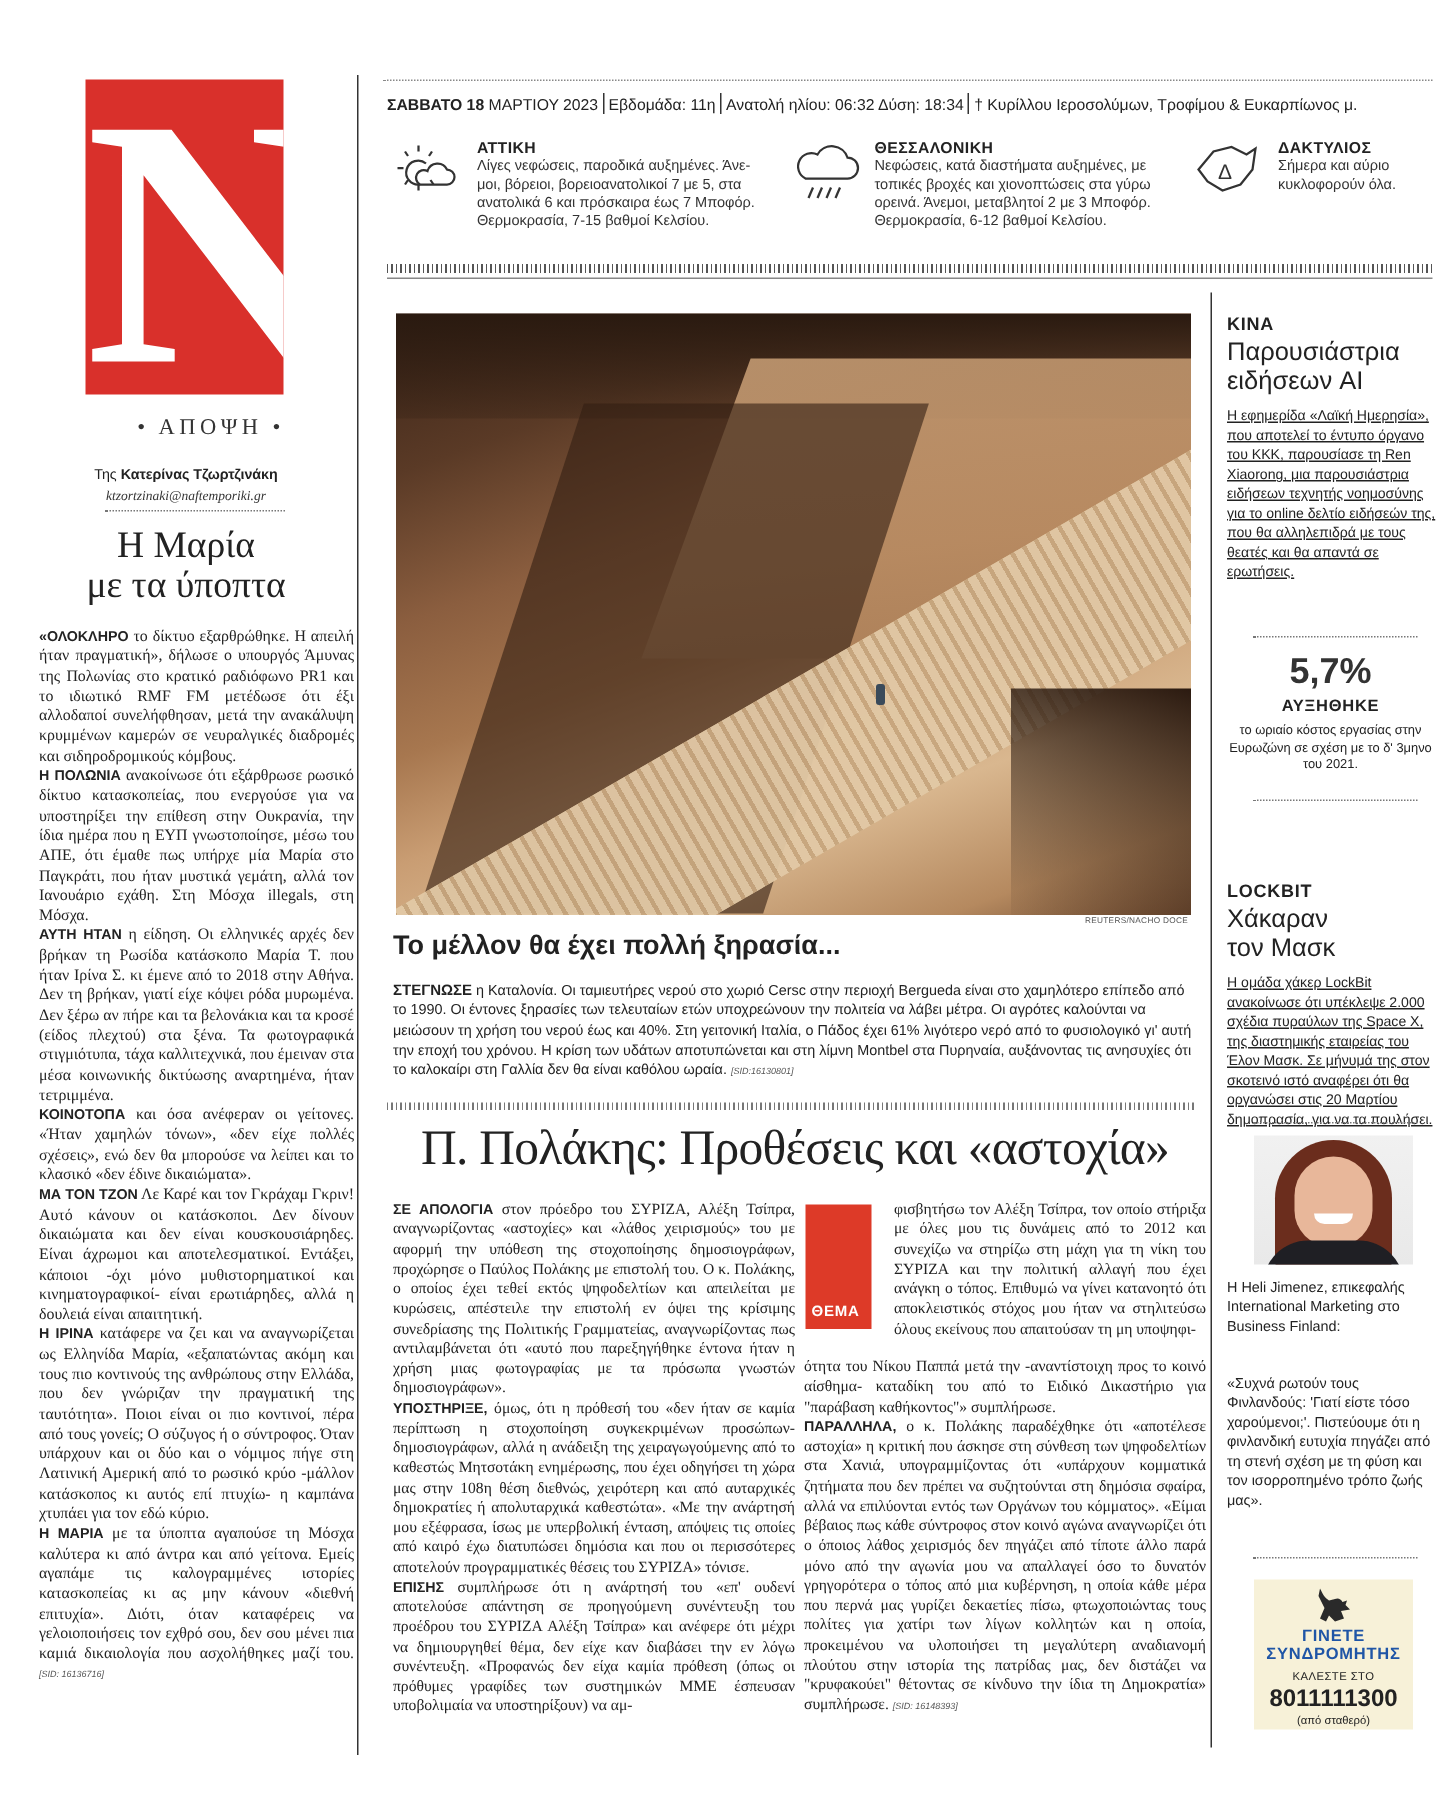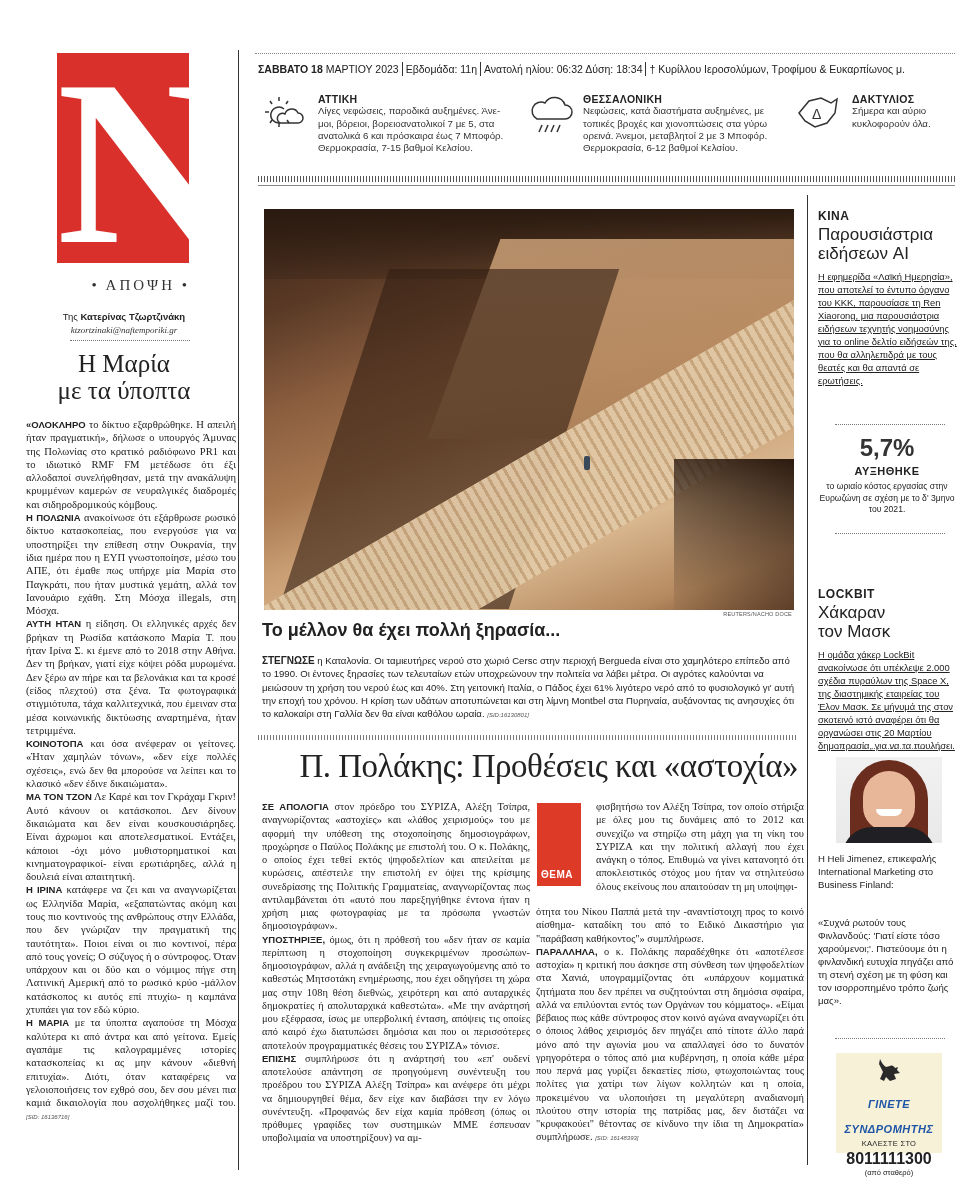--- a/index.html
+++ b/index.html
@@ -45,21 +45,21 @@
   .photo .shadow-right { position: absolute; right: 0; top: 250px; width: 120px; height: 160px; background: linear-gradient(200deg, #2b1a10, transparent); }
   .photo .person { position: absolute; left: 320px; top: 247px; width: 6px; height: 14px; background: #3a4a5a; border-radius: 2px; }
   .credit { position: absolute; left: 640px; top: 611px; width: 152px; text-align: right; font-family: "Liberation Sans", sans-serif; font-size: 5.5px; color: #555; letter-spacing: 0.2px; }
 
   .photo-title { position: absolute; left: 262px; top: 620px; font-family: "Liberation Sans", sans-serif; font-weight: bold; font-size: 18px; color: #222; }
   .photo-body { position: absolute; left: 262px; top: 654px; width: 536px; font-family: "Liberation Sans", sans-serif; font-size: 9.6px; line-height: 13.3px; color: #222; }
   .hatch-rule2 { position: absolute; left: 258px; top: 735px; width: 540px; height: 5px;
     background: repeating-linear-gradient(90deg, #777 0 1px, transparent 1px 3px); }
 
   
-  .main-title { position: absolute; left: 262px; top: 748px; width: 536px; text-align: right; font-family: "Liberation Serif", serif; font-size: 33px; color: #222; letter-spacing: -0.5px; }
+  .main-title { position: absolute; left: 262px; top: 748px; width: 536px; text-align: center; font-family: "Liberation Serif", serif; font-size: 33px; color: #222; letter-spacing: -0.5px; }
   .main-col { position: absolute; top: 800px; width: 268px; font-family: "Liberation Serif", serif; font-size: 10.4px; line-height: 13.25px; color: #222; text-align: justify; }
   .thema { position: absolute; left: 537px; top: 803px; width: 44px; height: 83px; background: #dd3a28; }
   .thema span { position: absolute; left: 4px; bottom: 6px; font-family: Liberation Sans, sans-serif; font-weight: bold; font-size: 10px; color: #fff; letter-spacing: 0.5px; }
   .indent-lines { padding-left: 60px; }
 
   
   .right-rule { position: absolute; left: 807px; top: 195px; width: 1px; height: 970px; background: #333; }
   .rc { position: absolute; left: 818px; width: 140px; font-family: "Liberation Sans", sans-serif; color: #222; }
   .rc .kicker { font-weight: bold; font-size: 12px; letter-spacing: 0.5px; }
   .rc .rtitle { font-size: 17px; line-height: 19px; margin-top: 2px; }
@@ -71,21 +71,21 @@
   .portrait { position: absolute; left: 836px; top: 757px; width: 106px; height: 86px; background: linear-gradient(180deg, #f1f1f1 0%, #e9e9e9 100%); overflow: hidden; }
   .portrait .hair { position: absolute; left: 14px; top: 3px; width: 78px; height: 90px; background: #6b2d1d; border-radius: 40px 40px 10px 10px; }
   .portrait .face { position: absolute; left: 27px; top: 14px; width: 52px; height: 60px; background: #e8b79a; border-radius: 26px 26px 24px 24px; }
   .portrait .smile { position: absolute; left: 40px; top: 52px; width: 26px; height: 7px; background: #fff; border-radius: 0 0 12px 12px; }
   .portrait .shirt { position: absolute; left: 6px; top: 70px; width: 94px; height: 30px; background: #1f1f24; border-radius: 30px 30px 0 0; }
   .quote-who { position: absolute; left: 818px; top: 852px; width: 140px; font-family: "Liberation Sans", sans-serif; font-weight: normal; font-size: 9.6px; line-height: 13px; color: #222; }
   .quote-body { position: absolute; left: 818px; top: 916px; width: 140px; font-family: "Liberation Sans", sans-serif; font-size: 9.6px; line-height: 13px; color: #222; }
 
   .sub-box { position: absolute; left: 836px; top: 1053px; width: 106px; height: 100px; background: #f7f1d8; text-align: center; font-family: "Liberation Sans", sans-serif; }
   .sub-box .icon { display: block; margin: 4px auto 0; }
-  .sub-box .l1 { font-weight: bold; font-size: 11px; line-height: 11px; color: #1f55a6; letter-spacing: 0.5px; margin-top: 14px; font-style: italic; }
+  .sub-box .l1 { font-weight: bold; font-size: 11px; line-height: 11px; color: #1f55a6; letter-spacing: 0.5px; margin-top: 1px; }
   .sub-box .l2 { font-size: 7.5px; color: #222; margin-top: 4px; letter-spacing: 0.3px; }
   .sub-box .phone { font-weight: bold; font-size: 16px; color: #222; margin-top: 2px; }
   .sub-box .l3 { font-size: 7.5px; color: #222; }
 </style>
 </head>
 <body>
 
 <div class="logo-box">
   <div class="n">N</div>
 </div>

